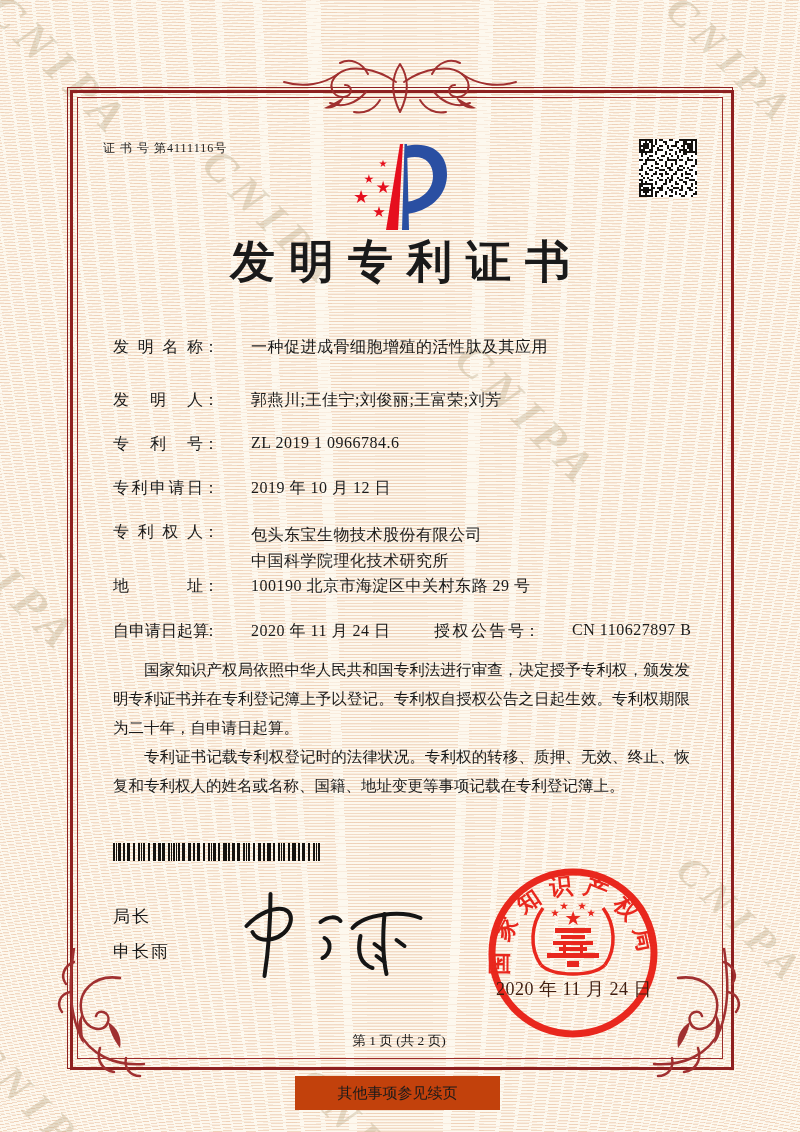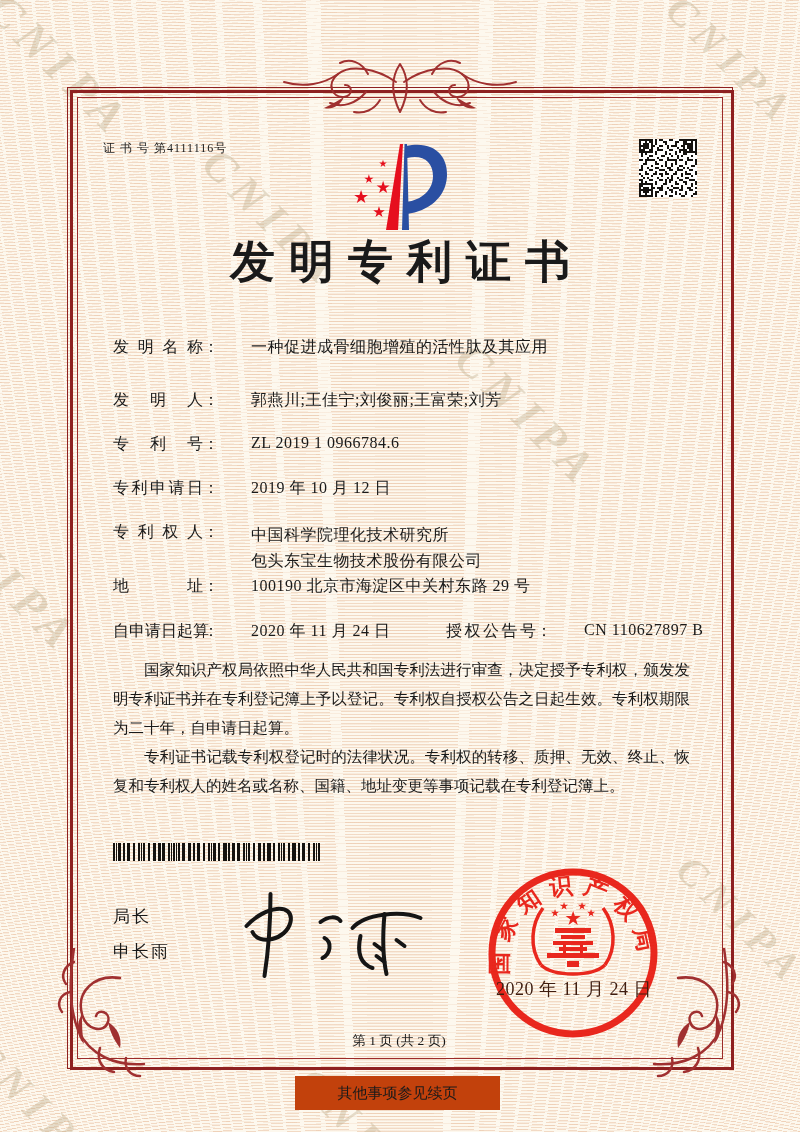--- a/index.html
+++ b/index.html
@@ -25,21 +25,21 @@
   .qr{position:absolute;left:639px;top:139px;z-index:4;}
   .title{position:absolute;left:0;top:232px;width:800px;text-align:center;font-size:45px;font-weight:600;
          letter-spacing:14px;padding-left:14px;box-sizing:border-box;z-index:4;}
   
   .fields{position:absolute;left:113px;top:0;width:580px;z-index:4;font-size:16px;}
   .frow{position:absolute;left:0;white-space:nowrap;}
   .lbl{display:inline-block;width:90px;text-align:justify;text-align-last:justify;vertical-align:top;}
   .colon{display:inline-block;width:16px;vertical-align:top;}
   .val{display:inline-block;vertical-align:top;letter-spacing:0.5px;margin-left:32px;}
   .val-stack span{display:block;line-height:26px;}
-  .g2{position:absolute;left:333px;top:0;white-space:nowrap;}
+  .g2{position:absolute;left:321px;top:0;white-space:nowrap;}
   
   .bodytxt{position:absolute;left:113px;top:655px;width:577px;z-index:4;font-size:15.5px;line-height:29px;text-align:justify;}
   .bodytxt p{margin:0;text-indent:2em;}
   .barcode{position:absolute;left:113px;top:843px;width:207px;height:18px;z-index:4;
     background:
       repeating-linear-gradient(90deg,#15120f 0 2px,transparent 2px 5px),
       repeating-linear-gradient(90deg,#15120f 0 1px,transparent 1px 7px),
       repeating-linear-gradient(90deg,transparent 0 3px,#15120f 3px 4px,transparent 4px 11px);}
   .officer{position:absolute;left:113px;z-index:4;font-size:17px;letter-spacing:2px;}
   .sig{position:absolute;left:222px;top:888px;z-index:4;}
@@ -165,21 +165,21 @@
     <div class="frow" style="top:390px;">
       <span class="lbl">发明人</span><span class="colon">：</span><span class="val">郭燕川;王佳宁;刘俊丽;王富荣;刘芳</span>
     </div>
     <div class="frow" style="top:434px;">
       <span class="lbl">专利号</span><span class="colon">：</span><span class="val">ZL 2019 1 0966784.6</span>
     </div>
     <div class="frow" style="top:478px;">
       <span class="lbl">专利申请日</span><span class="colon">：</span><span class="val">2019 年 10 月 12 日</span>
     </div>
     <div class="frow" style="top:522px;">
-      <span class="lbl">专利权人</span><span class="colon">：</span><span class="val val-stack"><span>中国科学院理化技术研究所</span><span>包头东宝生物技术股份有限公司</span></span>
+      <span class="lbl">专利权人</span><span class="colon">：</span><span class="val val-stack"><span>包头东宝生物技术股份有限公司</span><span>中国科学院理化技术研究所</span></span>
     </div>
     <div class="frow" style="top:576px;">
       <span class="lbl">地址</span><span class="colon">：</span><span class="val">100190 北京市海淀区中关村东路 29 号</span>
     </div>
     <div class="frow" style="top:621px;width:580px;">
       <span>
         <span class="lbl">自申请日起算</span><span class="colon">：</span><span class="val">2020 年 11 月 24 日</span>
       </span>
       <span class="g2">
         <span class="lbl">授权公告号</span><span class="colon">：</span><span class="val">CN 110627897 B</span>

